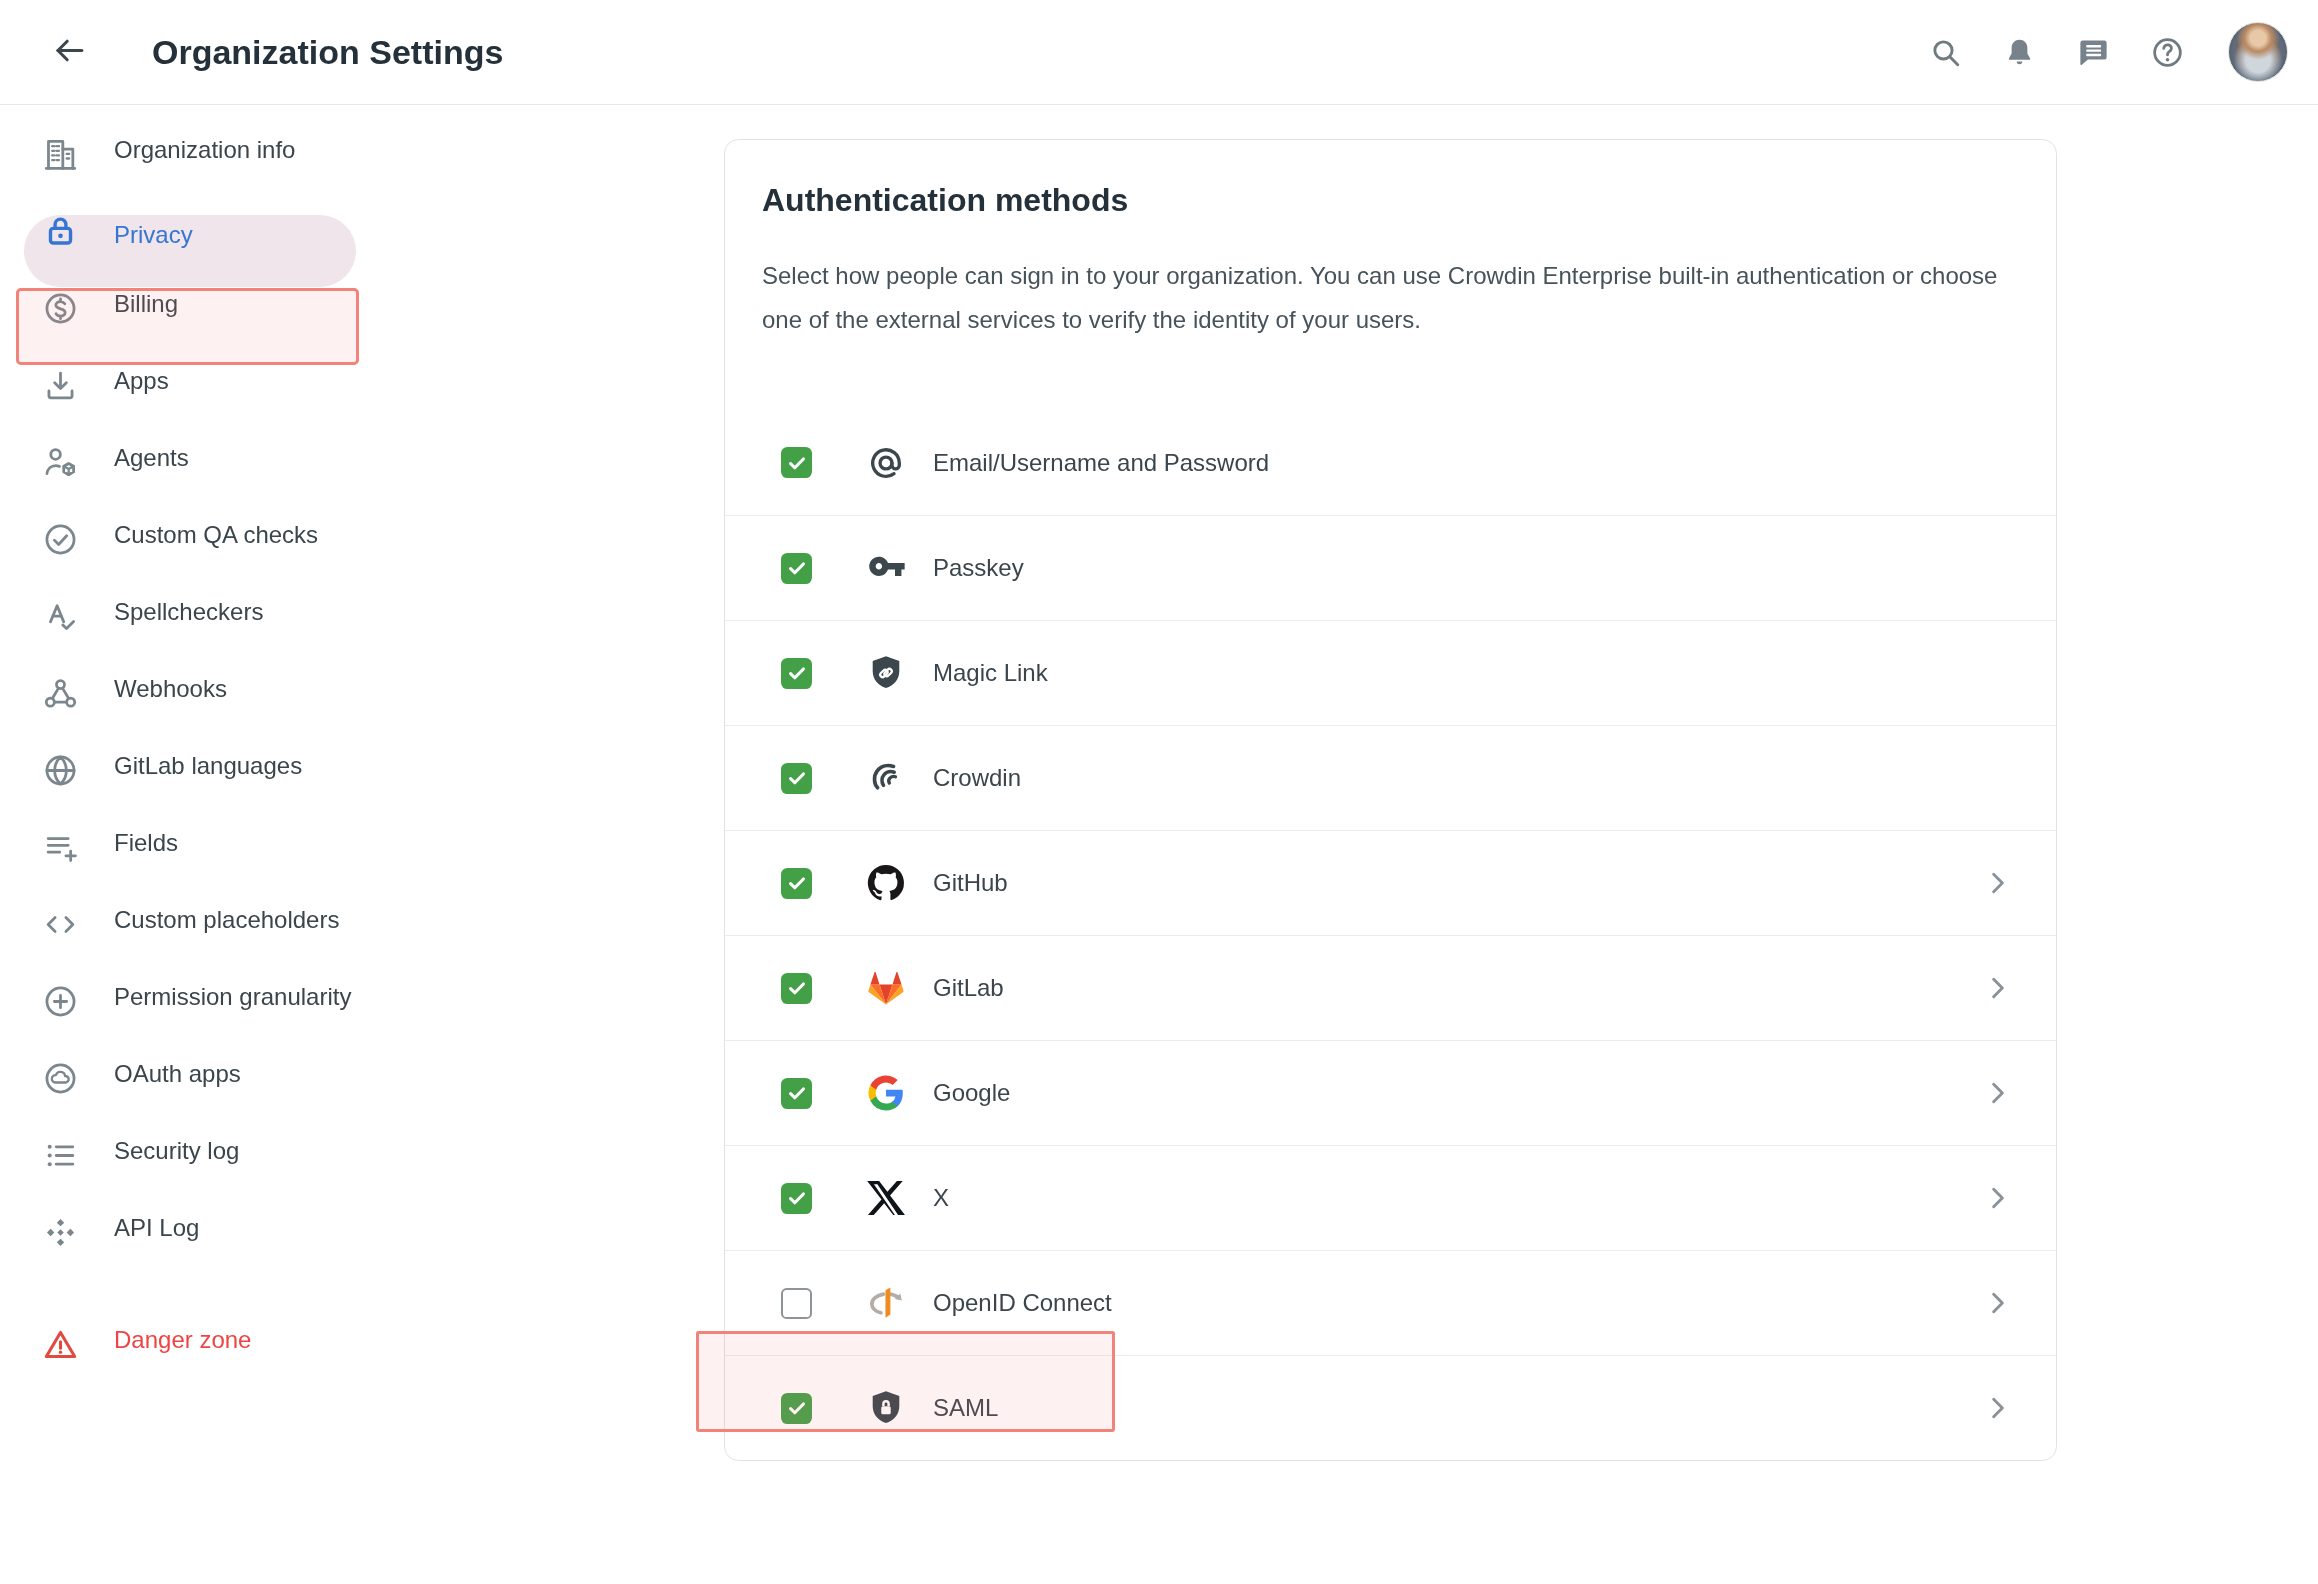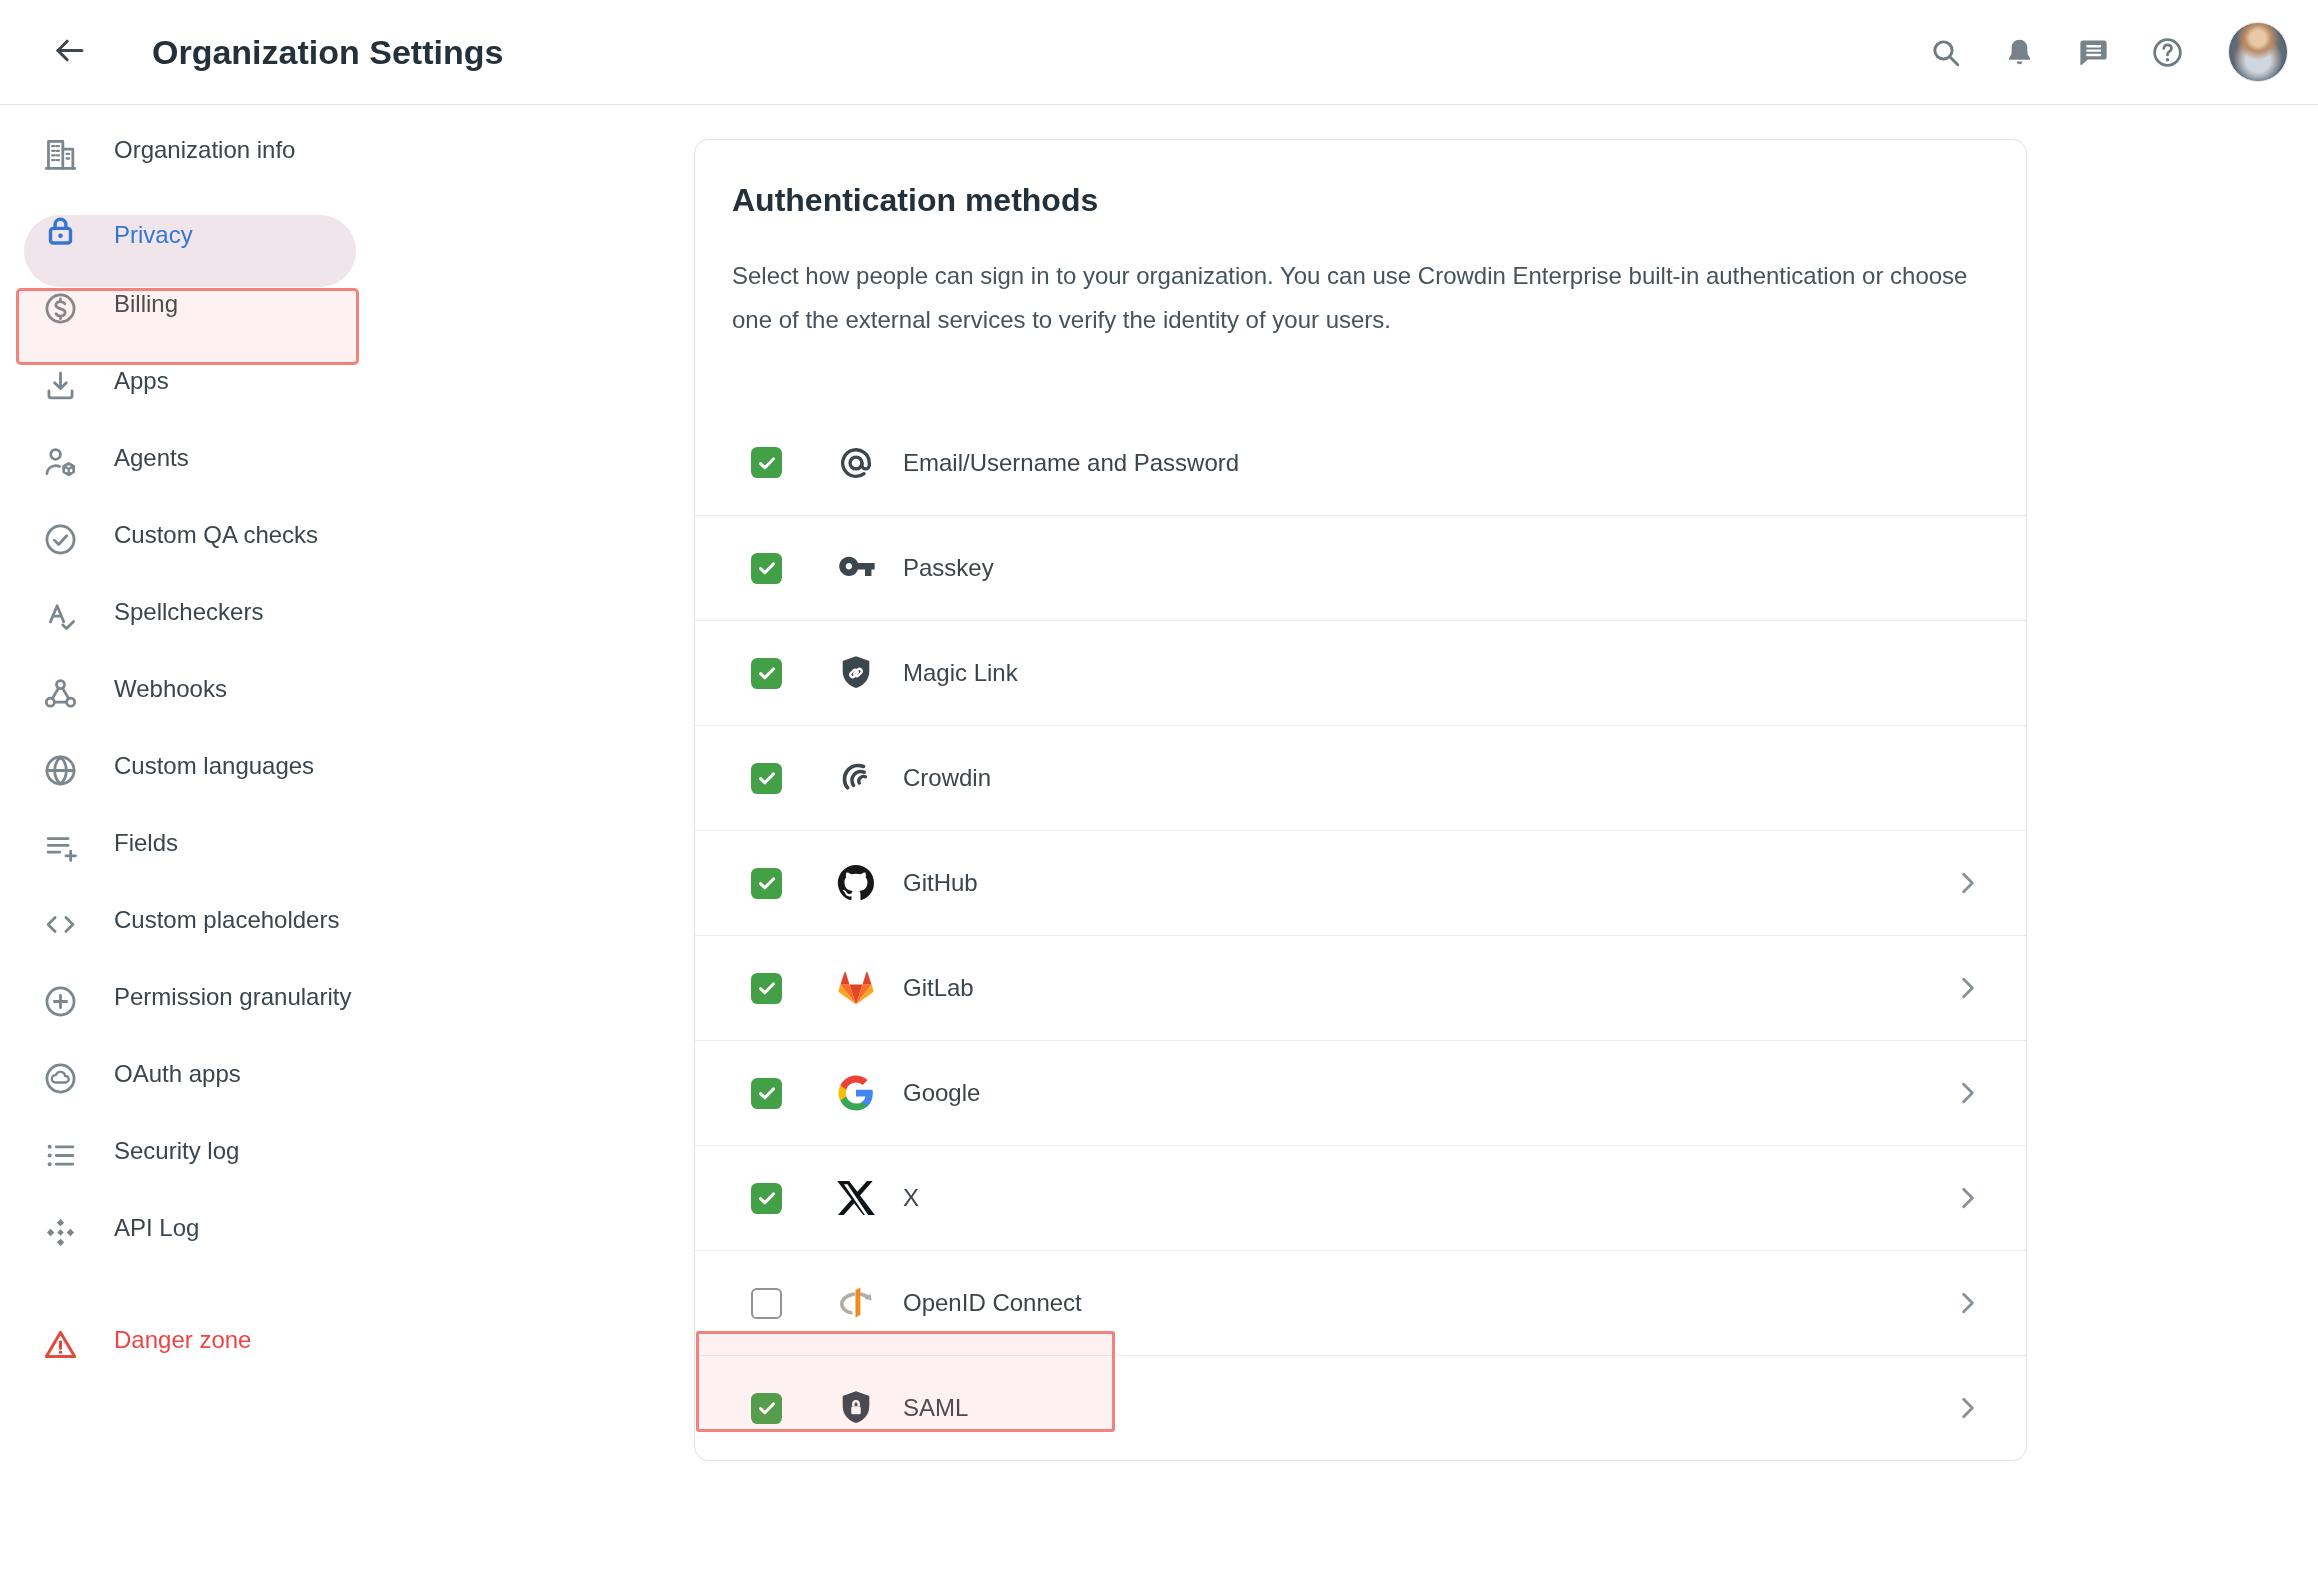--- a/index.html
+++ b/index.html
@@ -27,21 +27,21 @@
   .side-item { height:77px; display:flex; align-items:flex-start; padding-left:42px; position:relative; cursor:pointer; }
   .side-item .pill { position:absolute; left:24px; top:2.4px; width:332px; height:72px; border-radius:37px; background:#efe5ea; z-index:0; }
   .side-item .sicon { width:37px; height:37px; flex:none; display:flex; align-items:center; justify-content:center; position:relative; z-index:1; }
   .side-item .sicon svg { width:37px; height:37px; }
   .side-item .slabel { margin-left:35px; font-size:24px; color:#3a454c; position:relative; z-index:1; white-space:nowrap; }
   .side-item.active .slabel { color:#3575d4;margin-top:8px; }
   .side-item.danger { margin-top:35px; }
   .side-item.danger .slabel { color:#ef4444; }
 
   
-  .card { position:absolute; left:694px; top:139px; width:1333px; background:#fff; border:1.6px solid #e2e2e2; border-radius:14.5px; padding-top:42px; }
+  .card { position:absolute; left:724px; top:139px; width:1333px; background:#fff; border:1.6px solid #e2e2e2; border-radius:14.5px; padding-top:42px; }
   .card-title { font-size:32px; line-height:37px; font-weight:bold; color:#25313a; margin:0 37px; }
   .card-desc { font-size:24px; line-height:44px; color:#46535a; margin:35px 37px 0; max-width:1248px; }
   .rows { margin-top:68px; }
   .row { height:105px; display:flex; align-items:center; position:relative; cursor:pointer; }
   .row + .row { border-top:1.6px solid #ececec; }
   .checkbox { width:31px; height:31px; margin-left:56px; border-radius:6.4px; background:#43a047; display:flex; align-items:center; justify-content:center; flex:none; cursor:pointer; }
   .checkbox svg { width:22px; height:22px; }
   .checkbox.unchecked { background:#fff; border:2.4px solid #8f9499; border-radius:5.6px; }
   .micon { width:43px; height:43px; margin-left:52px; display:flex; align-items:center; justify-content:center; flex:none; }
   .micon svg { width:42px; height:42px; }
@@ -184,21 +184,21 @@
         <span class="slabel">Webhooks</span>
       </div>
       <div class="side-item">
         <span class="sicon">
           <svg viewBox="0 0 24 24" fill="none" stroke="#7b868d" stroke-width="1.8" stroke-linecap="round" stroke-linejoin="round">
             <circle cx="12" cy="12" r="8.8"></circle>
             <path d="M3.2 12h17.6"></path>
             <path d="M12 3.2c-2.5 2.3-3.8 5.4-3.8 8.8s1.3 6.5 3.8 8.8c2.5-2.3 3.8-5.4 3.8-8.8s-1.3-6.5-3.8-8.8z"></path>
           </svg>
         </span>
-        <span class="slabel">Custom languages</span>
+        <span class="slabel">GitLab languages</span>
       </div>
       <div class="side-item">
         <span class="sicon">
           <svg viewBox="0 0 24 24" fill="none" stroke="#7b868d" stroke-width="1.8" stroke-linecap="round" stroke-linejoin="round">
             <path d="M4 6.2h13M4 10.6h13M4 15h7.5"></path>
             <path d="M15.5 17.4h6.2M18.6 14.3v6.2"></path>
           </svg>
         </span>
         <span class="slabel">Fields</span>
       </div>

